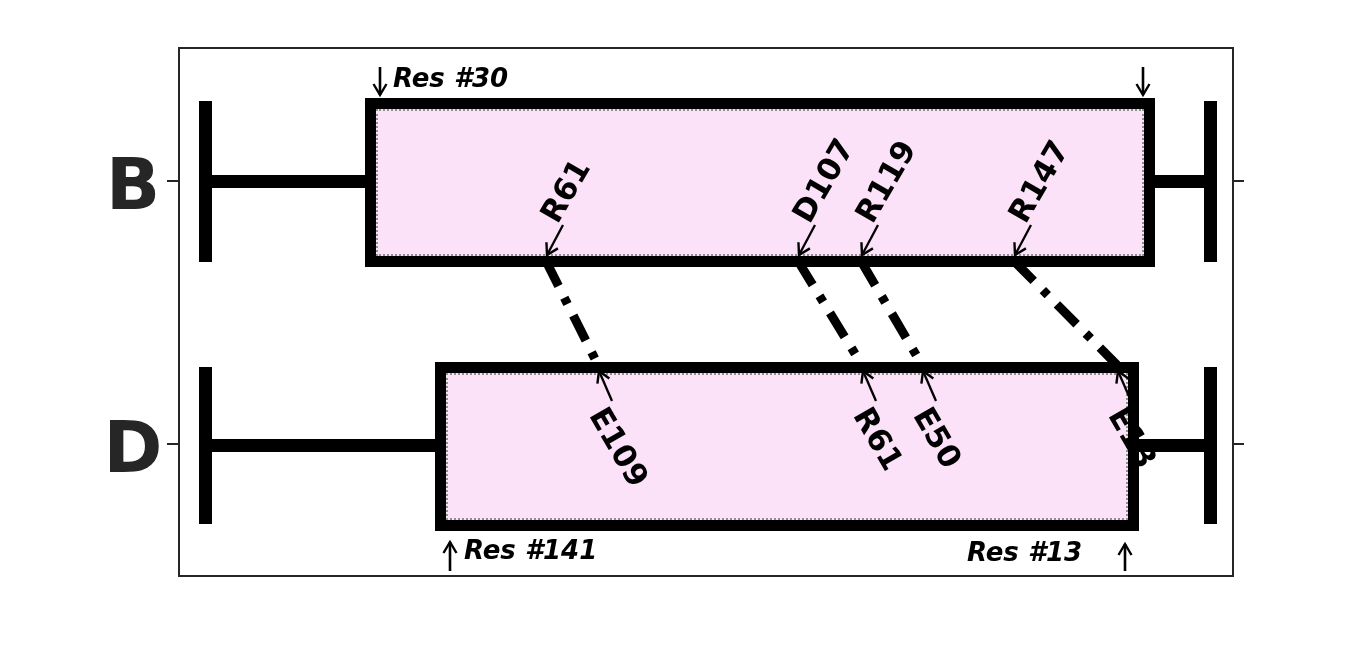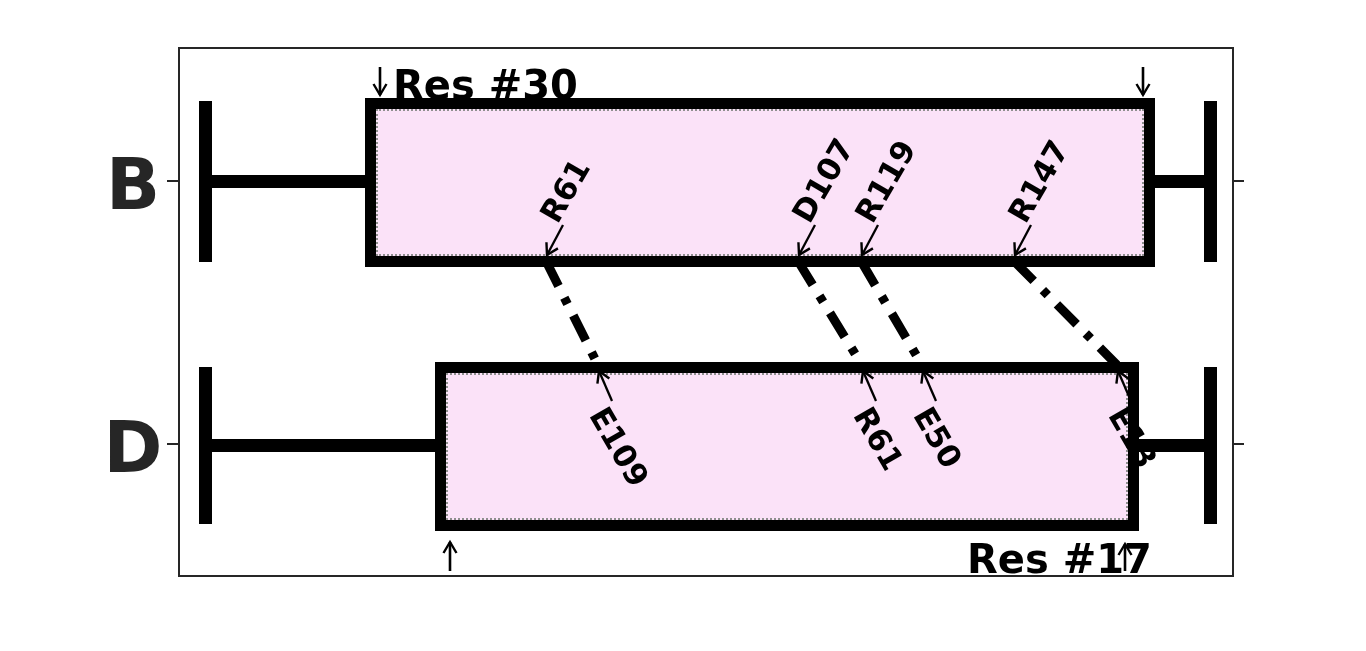--- a/index.html
+++ b/index.html
@@ -16,22 +16,22 @@
     position:absolute;box-sizing:border-box;
     border:11px solid #000000;background:#fbe2f8;
     outline:2px dotted #8f8f8f;outline-offset:-13px;
   }
   .tick{position:absolute;background:#262626;}
   .ylab{
     position:absolute;width:84px;height:84px;display:flex;align-items:center;justify-content:center;
     font-size:71px;font-weight:bold;color:#262626;line-height:1;
   }
   .term{
-    position:absolute;font-size:40px;font-weight:bold;color:#000000;
-    line-height:1;white-space:nowrap;letter-spacing:0px;
+    position:absolute;font-size:26px;font-weight:bold;color:#000000;
+    line-height:1;white-space:nowrap;letter-spacing:0px;font-style:italic;
   }
   .reslab{
     position:absolute;font-size:31px;font-weight:bold;color:#000000;
     line-height:30px;height:30px;white-space:nowrap;
   }
   .reslab.up{transform:rotate(-60deg);transform-origin:0 100%;}
   .reslab.down{transform:rotate(60deg);transform-origin:0 0;}
   svg.overlay{position:absolute;left:0;top:0;width:1366px;height:651px;pointer-events:none;}
   .conn{stroke:#000000;stroke-width:9;stroke-dasharray:28 13 7 13;fill:none;}
   .ptr{stroke:#000000;stroke-width:2.3;fill:none;}
@@ -86,21 +86,22 @@
     <line class="ptr" x1="936" y1="401" x2="923" y2="371" marker-end="url(#vhead)"></line>
     <line class="ptr" x1="1131" y1="401" x2="1118" y2="371" marker-end="url(#vhead)"></line>
 
     <line class="term-arrow" x1="380" y1="67" x2="380" y2="95" marker-end="url(#vhead)"></line>
     <line class="term-arrow" x1="1143" y1="67" x2="1143" y2="95" marker-end="url(#vhead)"></line>
     <line class="term-arrow" x1="450" y1="571" x2="450" y2="542" marker-end="url(#vhead)"></line>
     <line class="term-arrow" x1="1125" y1="571" x2="1125" y2="544" marker-end="url(#vhead)"></line>
   </svg>
 
   <div class="term" style="left:393px;top:65px;">Res #30</div>
-  <div class="term" style="left:967px;top:539px;">Res #17</div>
+  <div class="term" style="left:464px;top:537px;">Res #141</div>
+  <div class="term" style="left:967px;top:539px;">Res #13</div>
 
   <div class="reslab up" style="left:561px;top:197px;">R61</div>
   <div class="reslab up" style="left:813px;top:197px;">D107</div>
   <div class="reslab up" style="left:876px;top:197px;">R119</div>
   <div class="reslab up" style="left:1029px;top:197px;">R147</div>
 
   <div class="reslab down" style="left:611px;top:402px;">E109</div>
   <div class="reslab down" style="left:875px;top:402px;">R61</div>
   <div class="reslab down" style="left:935px;top:402px;">E50</div>
   <div class="reslab down" style="left:1130px;top:402px;">E13</div>

